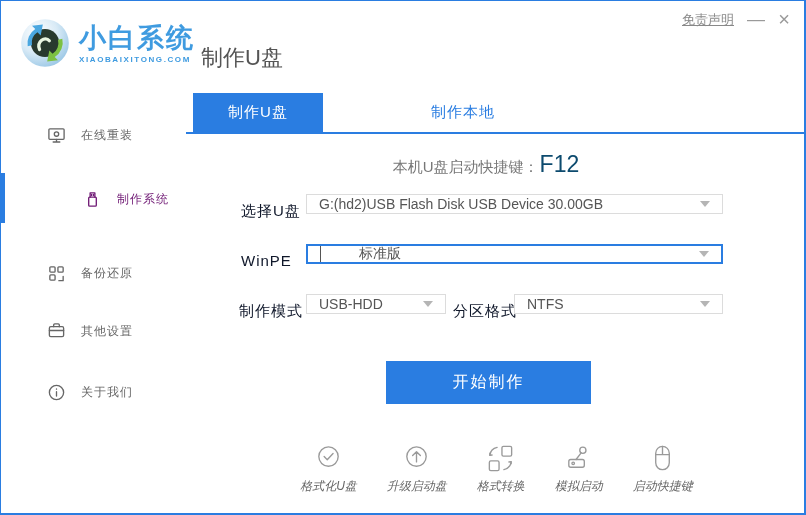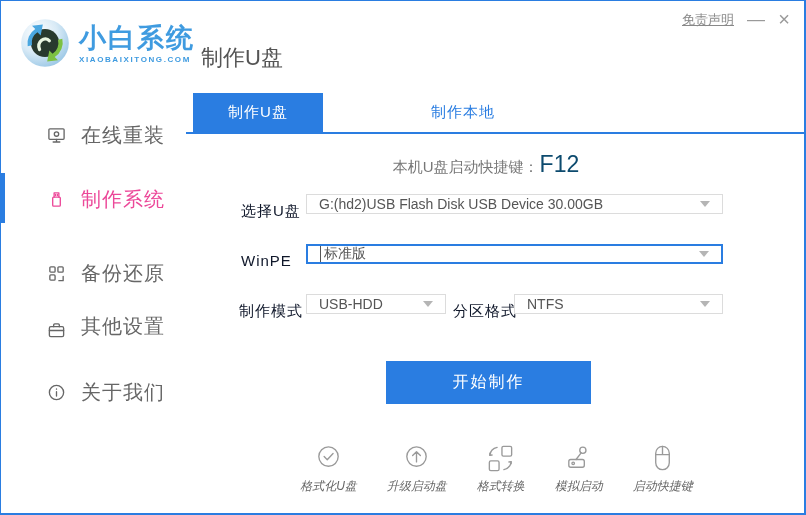--- a/index.html
+++ b/index.html
@@ -23,22 +23,22 @@
     text-decoration:underline; cursor:pointer; }
   .win-btn { position:absolute; top:6px; font-size:18px; color:#9a9a9a; cursor:pointer;
     width:24px; text-align:center; line-height:24px; font-weight:400; }
   .min-btn { right:36px; }
   .close-btn { right:8px; font-size:20px; }
 
   
   .sidebar-item { position:absolute; left:0; width:185px; height:26px;
     display:flex; align-items:center; color:#666; cursor:pointer; }
   .sidebar-item svg { width:19px; height:19px; margin-left:46px; flex:none; }
-  .sidebar-item .sb-label { margin-left:15px; font-size:20px; letter-spacing:1px; }
-  .sidebar-item.active { color:#ec4899; }
+  .sidebar-item .sb-label { margin-left:15px; font-size:12px; letter-spacing:1px; }
+  .sidebar-item.active { color:#701a75;padding-left:36px; }
   .active-bar { position:absolute; left:0; top:172px; width:4px; height:50px; background:#2a7de1; }
 
   
   .tab-active { position:absolute; left:192px; top:92px; width:130px; height:39px;
     background:#2a7de1; color:#fff; font-size:15px; display:flex; align-items:center;
     justify-content:center; cursor:pointer; letter-spacing:1px; }
   .tab-idle { position:absolute; left:430px; top:92px; height:39px; display:flex;
     align-items:center; color:#2a7de1; font-size:15px; cursor:pointer; letter-spacing:1px; }
   .tab-underline { position:absolute; left:185px; top:131px; width:621px; height:2px; background:#2a7de1; }
 
@@ -53,21 +53,21 @@
   .dd { position:absolute; height:20px; border:1px solid #dcdcdc; background:#fff;
     display:flex; align-items:center; padding:0 12px; font-size:14px; color:#555; cursor:pointer; }
   .dd .dd-val { flex:1; white-space:nowrap; overflow:hidden; }
   .caret { width:0; height:0; border-left:5px solid transparent; border-right:5px solid transparent;
     border-top:6px solid #b5b5b5; flex:none; margin-left:8px; }
   .dd-focus { border:2px solid #2a7de1; }
   .text-cursor { display:inline-block; width:1px; height:16px; background:#555; margin-right:3px; flex:none; }
 
   .dd-usb   { left:305px; top:193px; width:417px; }
   .lb-usb   { left:240px; top:201px; }
-  .dd-winpe { left:305px; top:243px; width:417px; }
+  .dd-winpe { left:305px; top:243px; width:417px;gap:35px; }
   .lb-winpe { left:240px; top:251px; }
   .dd-mode  { left:305px; top:293px; width:140px; }
   .lb-mode  { left:238px; top:301px; }
   .dd-part  { left:513px; top:293px; width:209px; }
   .lb-part  { left:452px; top:301px; }
 
   
   .start-btn { position:absolute; left:385px; top:360px; width:205px; height:43px;
     background:#2a7de1; color:#fff; font-size:16px; border:none; cursor:pointer;
     letter-spacing:2px; font-family:inherit; }

